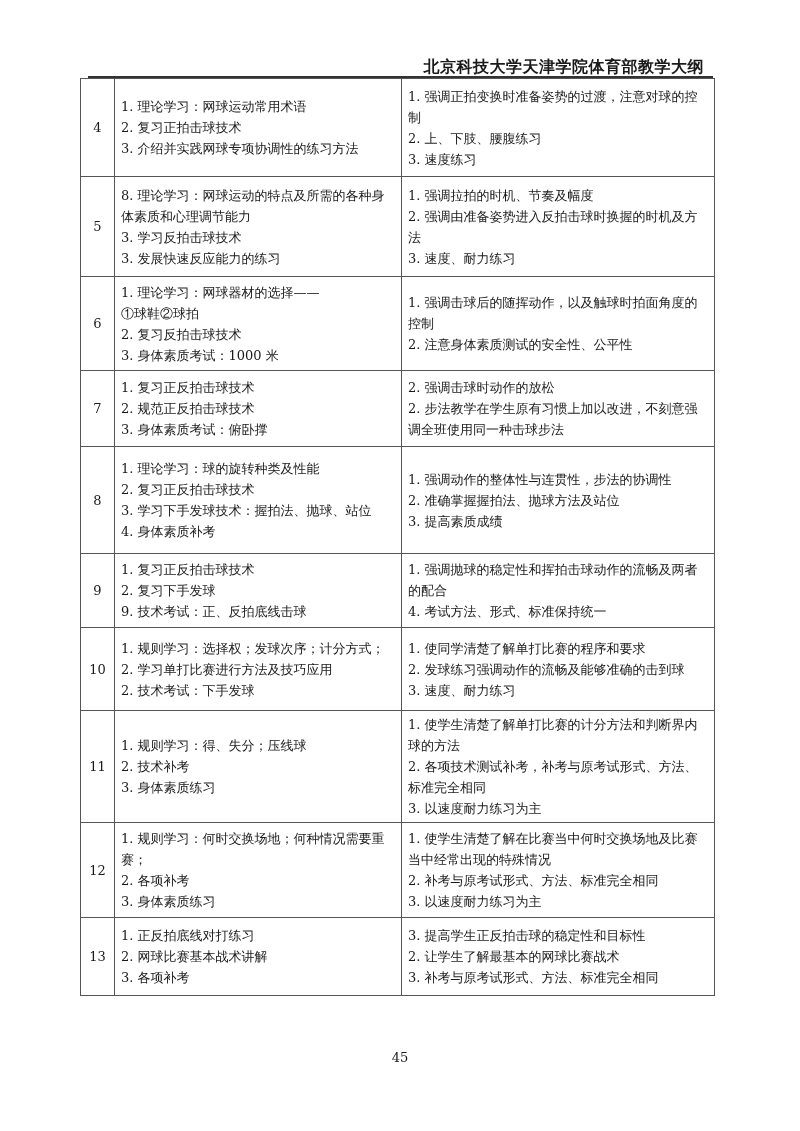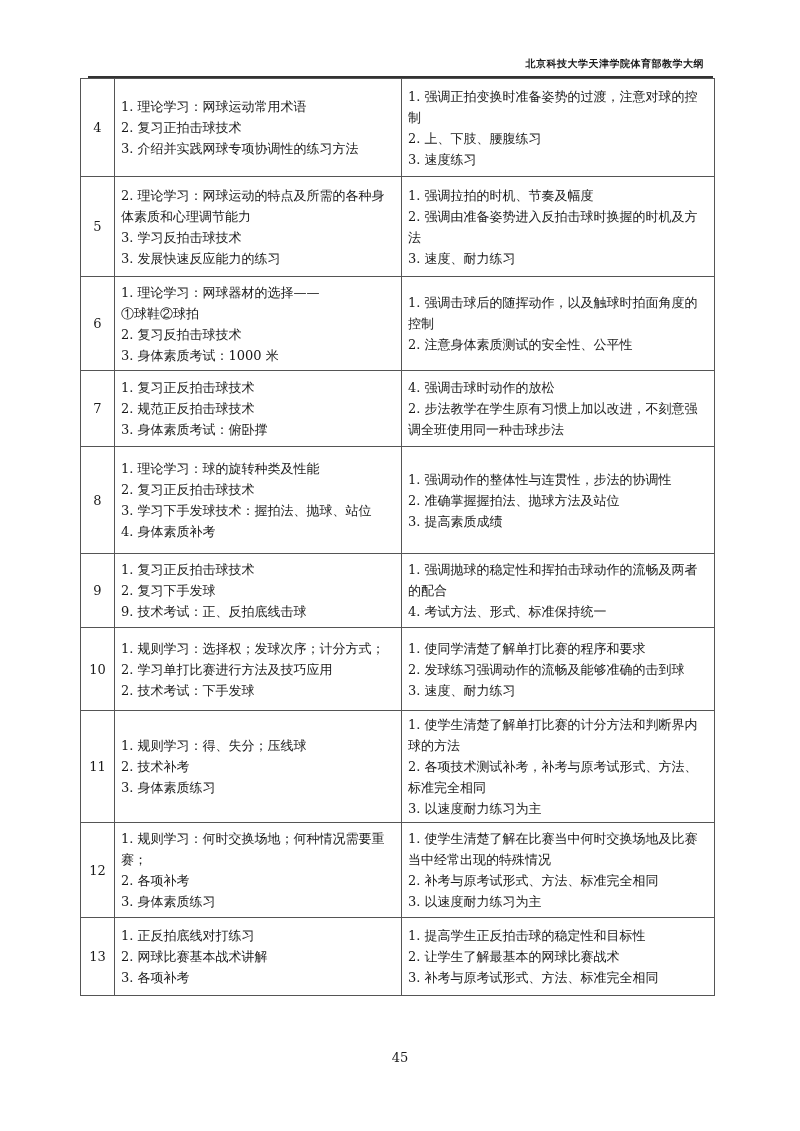--- a/index.html
+++ b/index.html
@@ -1,18 +1,18 @@
 <!DOCTYPE html>
 <html><head>
   <meta charset="utf-8">
   <style>
     html, body { margin: 0; padding: 0; background: #ffffff; }
     body { width: 800px; height: 1131px; position: relative; overflow: hidden;
       font-family: "DejaVu Serif", "Liberation Serif", serif; color: #1a1a1a; }
-    .header-title { position: absolute; top: 57px; right: 96px; font-size: 10px; font-weight: bold;
+    .header-title { position: absolute; top: 57px; right: 96px; font-size: 16px; font-weight: bold;
       letter-spacing: 0.5px; font-family: "DejaVu Sans", "Liberation Sans", sans-serif; }
     .header-rule { position: absolute; top: 76px; left: 88px; width: 625px; height: 0;
       border-top: 2px solid #333; }
     table.syllabus { position: absolute; top: 78px; left: 80px; width: 634px;
       border-collapse: collapse; table-layout: fixed; }
     table.syllabus td { border: 1px solid #555; font-size: 13px; line-height: 21px;
       vertical-align: middle; padding: 3px 6px 3px 6px; }
     td.week { width: 22px; text-align: center; font-size: 13px; }
     col.c1 { width: 34px; } col.c2 { width: 287px; } col.c3 { width: 313px; }
     .line { display: block; white-space: normal; }
@@ -42,21 +42,21 @@
         </td>
         <td>
           <span class="line">1. 强调正拍变换时准备姿势的过渡，注意对球的控制</span>
           <span class="line">2. 上、下肢、腰腹练习</span>
           <span class="line">3. 速度练习</span>
         </td>
       </tr>
       <tr style="height: 100px;">
         <td class="week">5</td>
         <td>
-          <span class="line">2. 理论学习：网球运动的特点及所需的各种身体素质和心理调节能力</span>
+          <span class="line">8. 理论学习：网球运动的特点及所需的各种身体素质和心理调节能力</span>
           <span class="line">3. 学习反拍击球技术</span>
           <span class="line">3. 发展快速反应能力的练习</span>
         </td>
         <td>
           <span class="line">1. 强调拉拍的时机、节奏及幅度</span>
           <span class="line">2. 强调由准备姿势进入反拍击球时换握的时机及方法</span>
           <span class="line">3. 速度、耐力练习</span>
         </td>
       </tr>
       <tr style="height: 94px;">
@@ -73,21 +73,21 @@
         </td>
       </tr>
       <tr style="height: 76px;">
         <td class="week">7</td>
         <td>
           <span class="line">1.  复习正反拍击球技术</span>
           <span class="line">2.  规范正反拍击球技术</span>
           <span class="line">3.  身体素质考试：俯卧撑</span>
         </td>
         <td>
-          <span class="line">4.  强调击球时动作的放松</span>
+          <span class="line">2.  强调击球时动作的放松</span>
           <span class="line">2.  步法教学在学生原有习惯上加以改进，不刻意强调全班使用同一种击球步法</span>
         </td>
       </tr>
       <tr style="height: 107px;">
         <td class="week">8</td>
         <td>
           <span class="line">1.  理论学习：球的旋转种类及性能</span>
           <span class="line">2.  复习正反拍击球技术</span>
           <span class="line">3.  学习下手发球技术：握拍法、抛球、站位</span>
           <span class="line">4.  身体素质补考</span>
@@ -150,21 +150,21 @@
         </td>
       </tr>
       <tr style="height: 78px;">
         <td class="week">13</td>
         <td>
           <span class="line">1. 正反拍底线对打练习</span>
           <span class="line">2. 网球比赛基本战术讲解</span>
           <span class="line">3. 各项补考</span>
         </td>
         <td>
-          <span class="line">1. 提高学生正反拍击球的稳定性和目标性</span>
+          <span class="line">3. 提高学生正反拍击球的稳定性和目标性</span>
           <span class="line">2. 让学生了解最基本的网球比赛战术</span>
           <span class="line">3. 补考与原考试形式、方法、标准完全相同</span>
         </td>
       </tr>
     </tbody>
 </table>
 
 <div class="page-number">45</div>
 
 </body></html>

